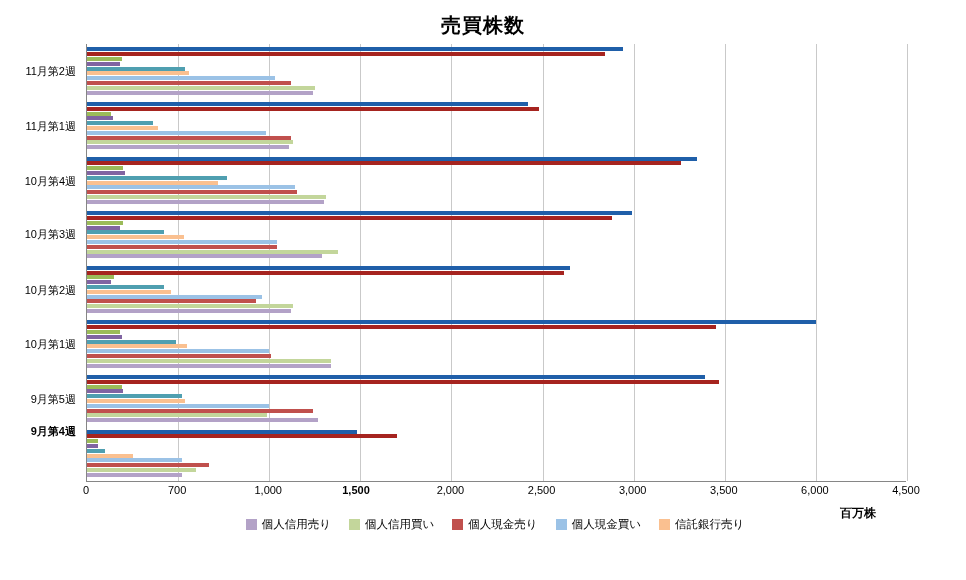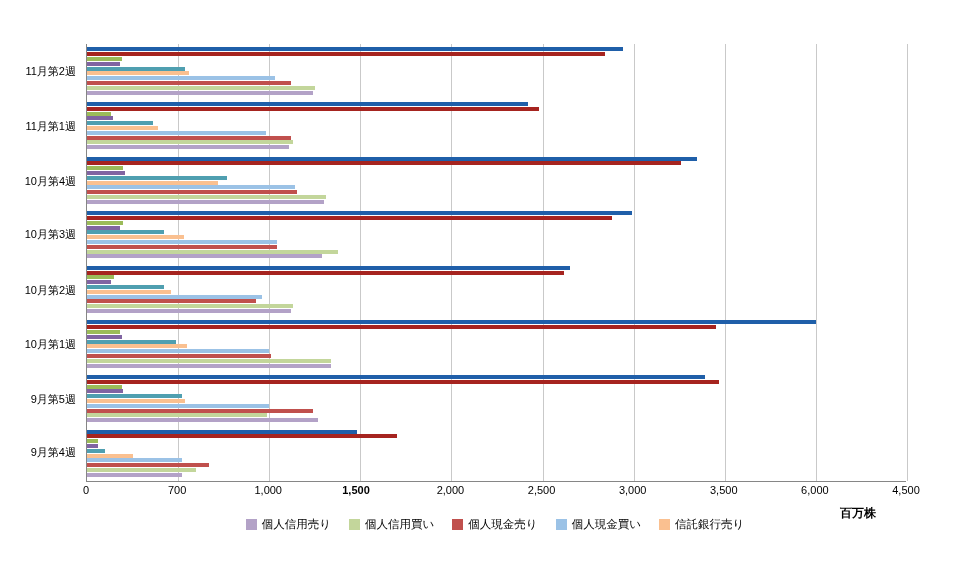--- a/index.html
+++ b/index.html
@@ -139,23 +139,24 @@
     height: 11px;
     display: inline-block;
     flex: 0 0 auto;
   }
 </style>
 </head>
 <body>
 
 <div id="chart-root">
 
+  <div id="chart-title">売買株数</div>
 
   <div id="yticklabels">
-      <span class="ytick" style="top: 408px;">9月第4週</span>
+      <span class="ytick" style="top: 387px; font-weight: bold;">9月第4週</span>
       <span class="ytick" style="top: 355.062px;">9月第5週</span>
       <span class="ytick" style="top: 300.438px;">10月第1週</span>
       <span class="ytick" style="top: 245.812px;">10月第2週</span>
       <span class="ytick" style="top: 190px;">10月第3週</span>
       <span class="ytick" style="top: 136.562px;">10月第4週</span>
       <span class="ytick" style="top: 81.9375px;">11月第1週</span>
       <span class="ytick" style="top: 27.3125px;">11月第2週</span>
     </div>
 
   <div id="plot-area">

